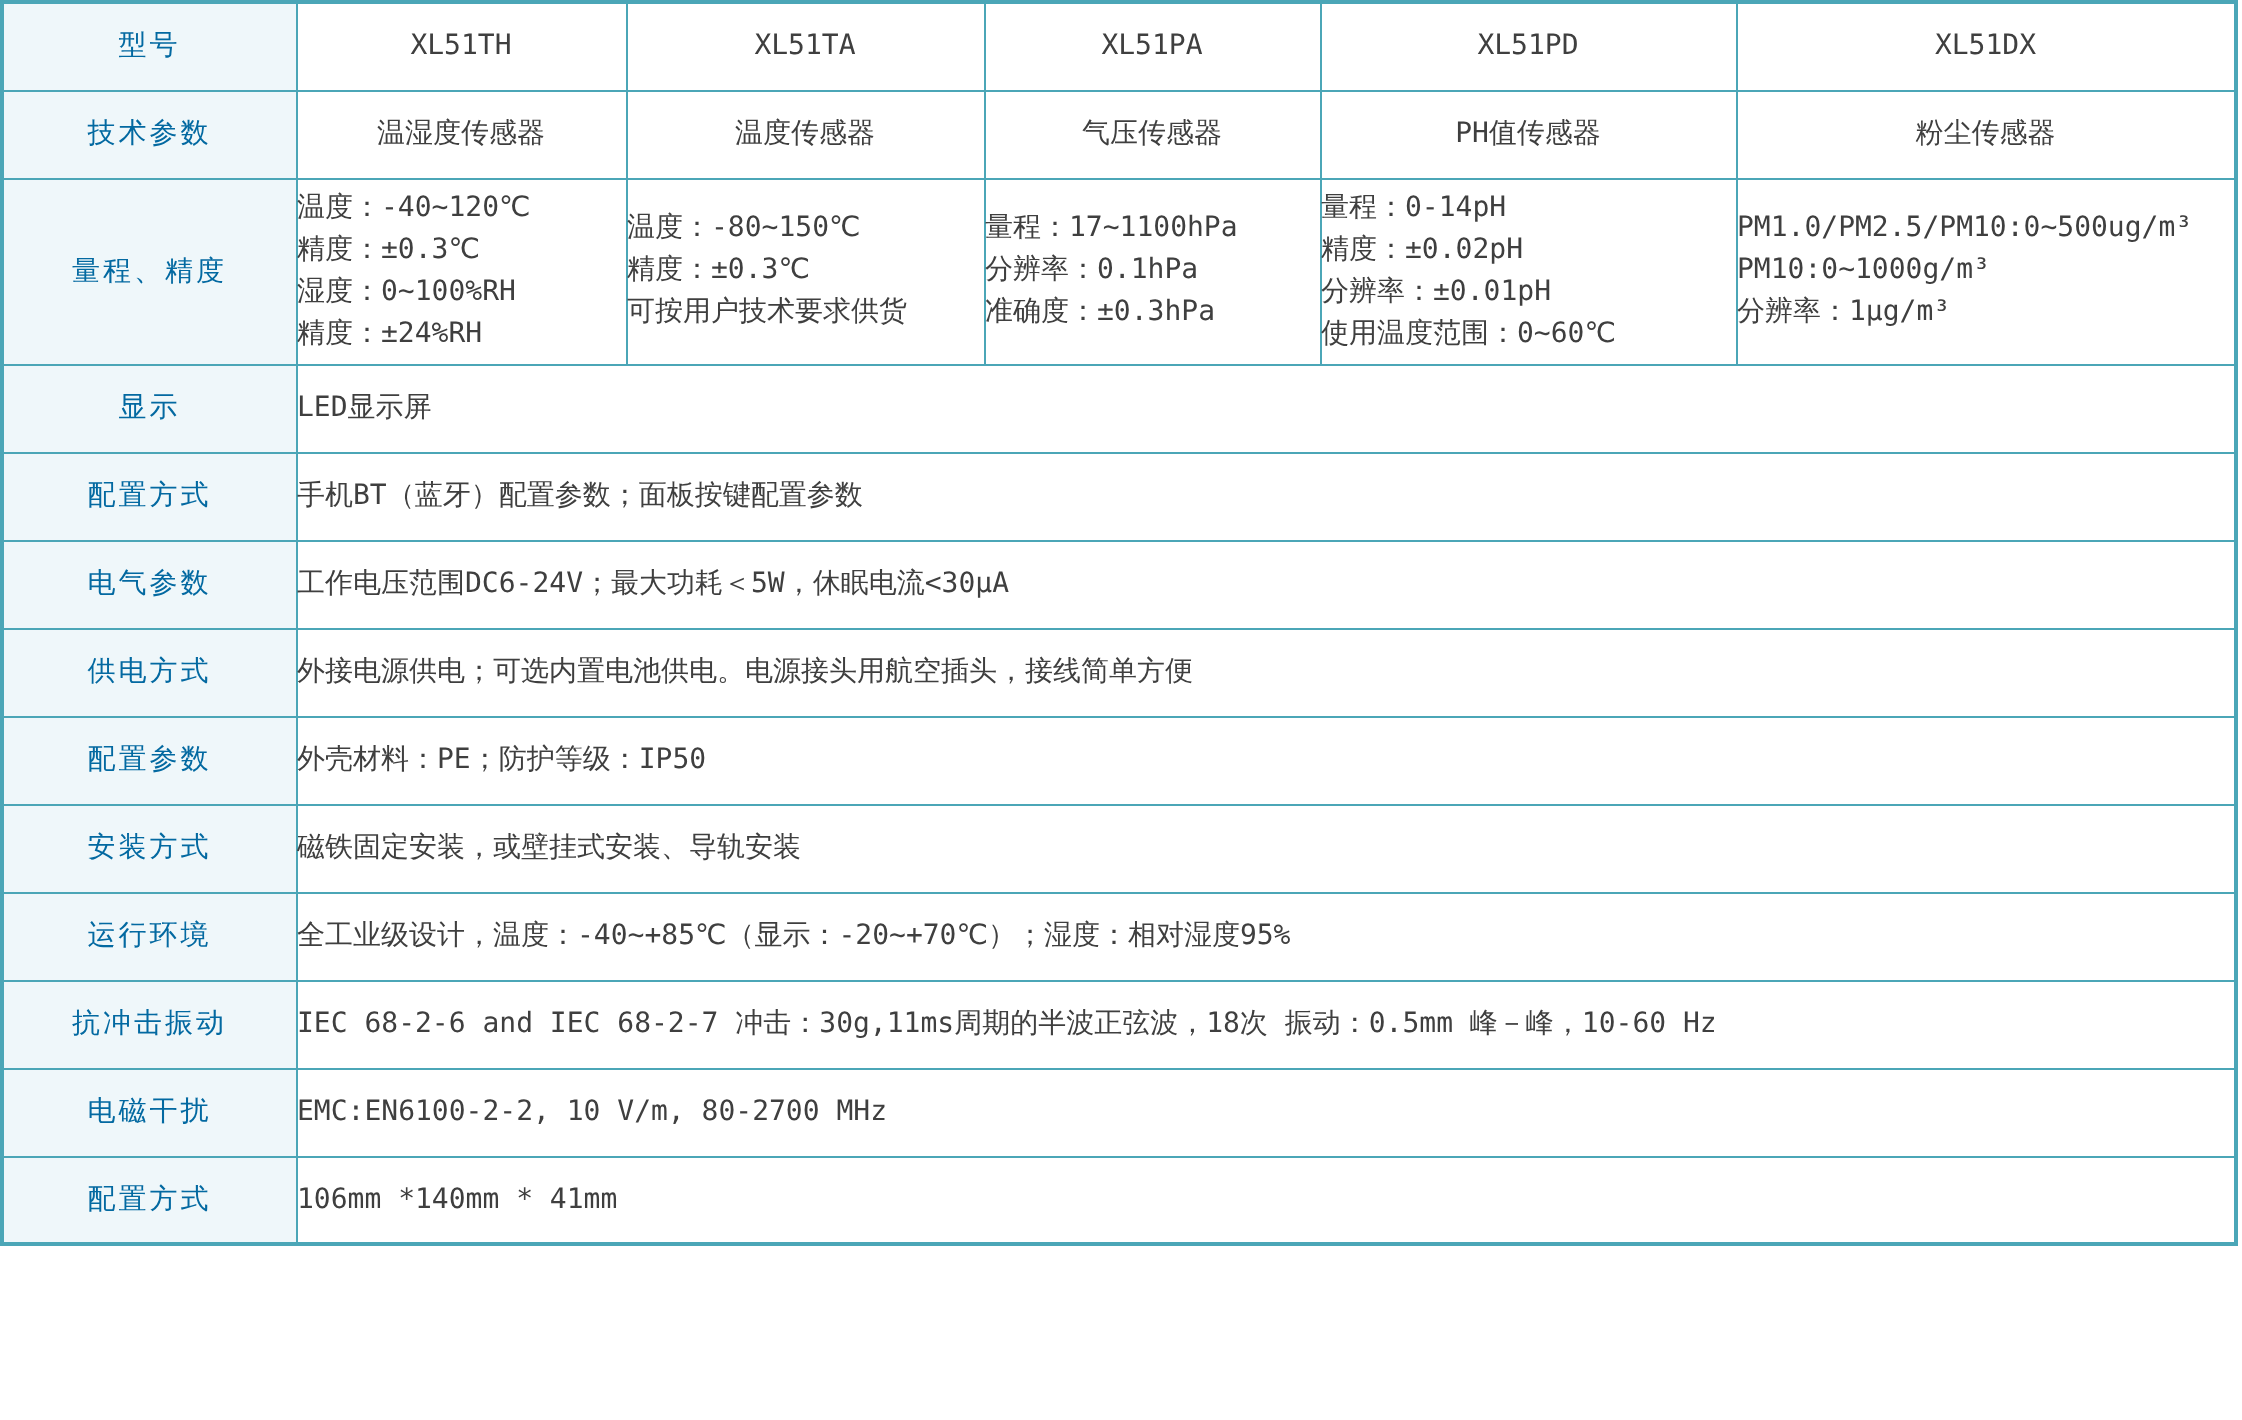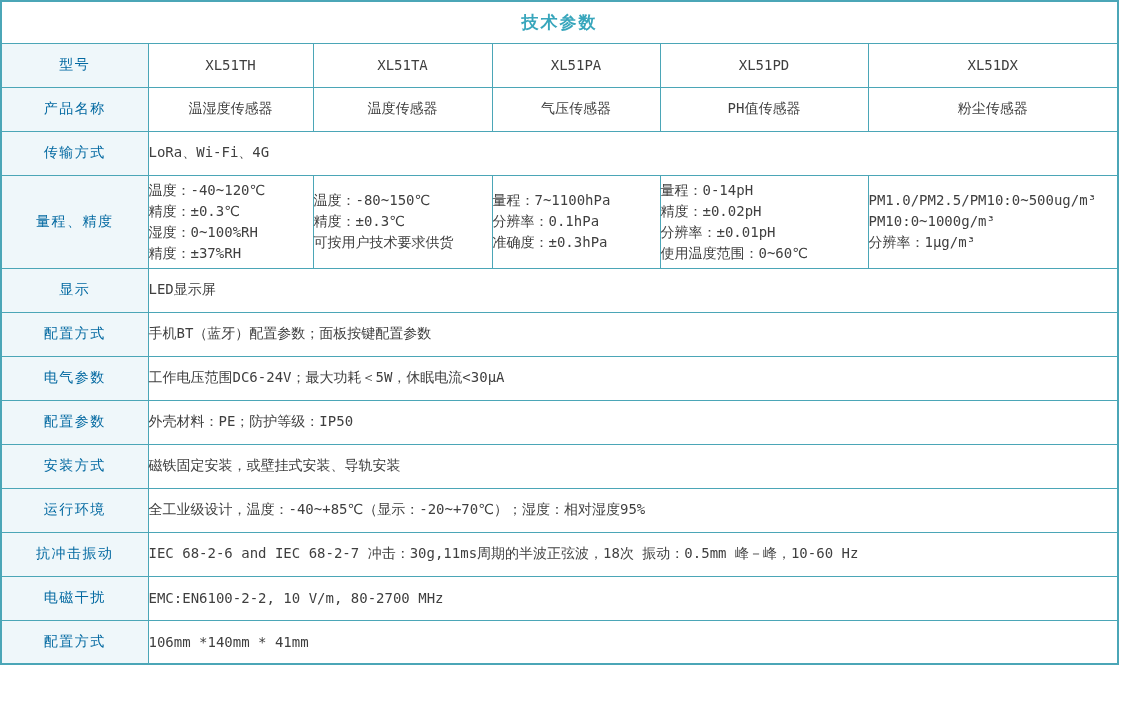--- a/index.html
+++ b/index.html
@@ -68,64 +68,55 @@
   <colgroup>
     <col style="width:147px">
     <col style="width:165px">
     <col style="width:179px">
     <col style="width:168px">
     <col style="width:208px">
     <col style="width:250px">
   </colgroup>
 
   <tbody>
-      <tr class="r-title">
-    <td colspan="6">
-      <span class="title-text">技术参数</span>
-    </td>
-  </tr>
 
   <tr class="r-normal">
     <th class="label">型号</th>
     <td class="center">XL51TH</td>
     <td class="center">XL51TA</td>
     <td class="center">XL51PA</td>
     <td class="center">XL51PD</td>
     <td class="center">XL51DX</td>
   </tr>
 
   <tr class="r-normal">
-    <th class="label">产品名称</th>
+    <th class="label">技术参数</th>
     <td class="center">温湿度传感器</td>
     <td class="center">温度传感器</td>
     <td class="center">气压传感器</td>
     <td class="center">PH值传感器</td>
     <td class="center">粉尘传感器</td>
   </tr>
 
-  <tr class="r-normal">
-    <th class="label">传输方式</th>
-    <td class="value" colspan="5">LoRa、Wi-Fi、4G</td>
-  </tr>
 
   <tr class="r-range">
     <th class="label">量程、精度</th>
     <td class="range">
       <div class="line">温度：-40~120℃</div>
       <div class="line">精度：±0.3℃</div>
       <div class="line">湿度：0~100%RH</div>
-      <div class="line">精度：±37%RH</div>
+      <div class="line">精度：±24%RH</div>
     </td>
     <td class="range">
       <div class="line">温度：-80~150℃</div>
       <div class="line">精度：±0.3℃</div>
       <div class="line">可按用户技术要求供货</div>
     </td>
     <td class="range">
-      <div class="line">量程：7~1100hPa</div>
+      <div class="line">量程：17~1100hPa</div>
       <div class="line">分辨率：0.1hPa</div>
       <div class="line">准确度：±0.3hPa</div>
     </td>
     <td class="range">
       <div class="line">量程：0-14pH</div>
       <div class="line">精度：±0.02pH</div>
       <div class="line">分辨率：±0.01pH</div>
       <div class="line">使用温度范围：0~60℃</div>
     </td>
     <td class="range">
@@ -141,20 +132,24 @@
   </tr>
   <tr class="r-normal">
     <th class="label">配置方式</th>
     <td class="value" colspan="5">手机BT（蓝牙）配置参数；面板按键配置参数</td>
   </tr>
   <tr class="r-normal">
     <th class="label">电气参数</th>
     <td class="value" colspan="5">工作电压范围DC6-24V；最大功耗＜5W，休眠电流&lt;30μA</td>
   </tr>
   <tr class="r-normal">
+    <th class="label">供电方式</th>
+    <td class="value" colspan="5">外接电源供电；可选内置电池供电。电源接头用航空插头，接线简单方便</td>
+  </tr>
+  <tr class="r-normal">
     <th class="label">配置参数</th>
     <td class="value" colspan="5">外壳材料：PE；防护等级：IP50</td>
   </tr>
   <tr class="r-normal">
     <th class="label">安装方式</th>
     <td class="value" colspan="5">磁铁固定安装，或壁挂式安装、导轨安装</td>
   </tr>
   <tr class="r-normal">
     <th class="label">运行环境</th>
     <td class="value" colspan="5">全工业级设计，温度：-40~+85℃（显示：-20~+70℃）；湿度：相对湿度95%</td>

